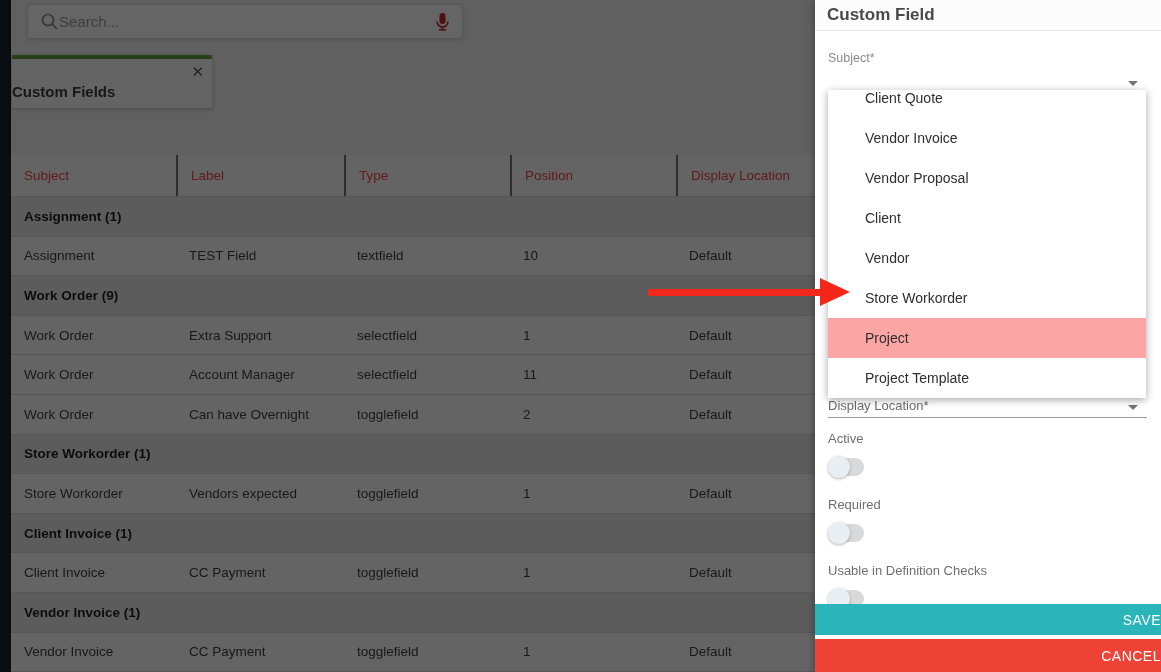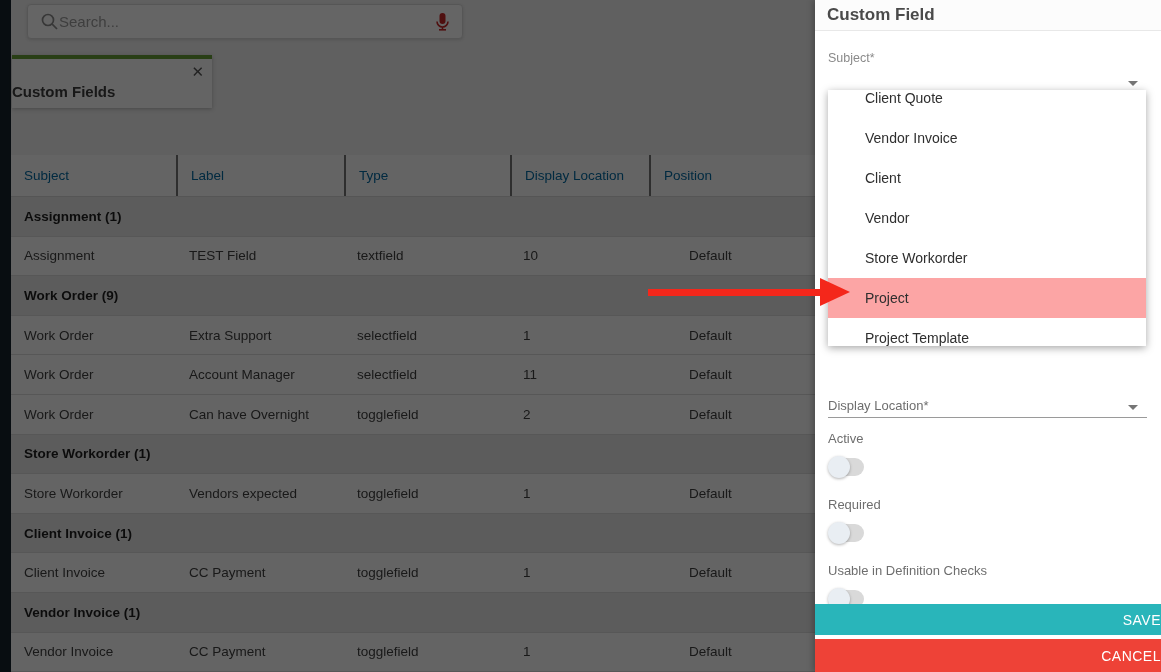--- a/index.html
+++ b/index.html
@@ -19,21 +19,21 @@
   .search-input::placeholder { color:#9b9b9b; }
 
   .tab { position:absolute; left:12px; top:55px; width:200px; height:53px;
     background:#fafafa; border-top:4px solid #689f38; box-shadow:0 1px 4px rgba(0,0,0,0.25); }
   .tab-label { position:absolute; left:0; right:0; top:24px; text-align:left;
     font-size:15px; font-weight:bold; color:#3c3c3c; }
   .tab-close { position:absolute; right:8px; top:4px; font-size:15px; color:#555; cursor:pointer; }
 
   .table { position:absolute; left:11px; top:155px; width:804px; }
   .thead { display:flex; height:42px; background:#fafafa; border-bottom:1px solid #d5d5d5; }
-  .th { display:flex; align-items:center; padding-left:13px; font-size:13.5px; color:#0369a1; }
+  .th { display:flex; align-items:center; padding-left:13px; font-size:13.5px; color:#ef4444; }
   .th + .th { border-left:2px solid #737373; }
   .c0{width:165px;} .c1{width:168px;} .c2{width:166px;} .c3{width:166px;} .c4{flex:1;}
   .row { display:flex; height:39.6px; border-bottom:1px solid #dadada; }
   .row.data { background:#fafafa; }
   .row.group { background:#e7e7e7; }
   .td { display:flex; align-items:center; padding-left:13px; font-size:13.5px; color:#3f3f3f; }
   .row.group .td { font-weight:bold; color:#1f1f1f; width:100%; }
 
   .overlay { position:absolute; left:0; top:0; width:815px; height:672px;
     background:rgba(0,0,0,0.60); z-index:10; }
@@ -56,21 +56,21 @@
   .toggle .thumb { position:absolute; left:0; top:0; width:22px; height:22px; border-radius:50%;
     background:#e9eef3; box-shadow:0 1px 3px rgba(0,0,0,0.3); }
 
   .btn { position:absolute; left:0; right:0; border:none; color:#fff; font-weight:normal;
     font-size:14px; letter-spacing:0.5px; text-align:right; cursor:pointer; z-index:25;
     font-family:"Liberation Sans",sans-serif; }
   .btn-save { top:604px; height:31px; background:#29b5ba; }
   .btn-cancel { top:639px; height:33px; background:#ee4237; }
 
   
-  .dropdown { position:absolute; left:828px; top:90px; width:318px; height:256px;
+  .dropdown { position:absolute; left:828px; top:90px; width:318px; height:308px;
     background:#ffffff; z-index:30; overflow:hidden; box-shadow:0 2px 8px rgba(0,0,0,0.35); }
   .dd-item { height:40px; display:flex; align-items:center; padding-left:37px;
     font-size:14px; color:#2e2e2e; cursor:pointer; }
   .dd-item.clipped { margin-top:-12px; }
   .dd-item.highlighted { background:#fca5a5;text-align:right; }
 
   
   .arrow { position:absolute; z-index:40; }
   .arrow-shaft { position:absolute; left:648px; top:289px; width:174px; height:7px; background:#f4271b; }
   .arrow-head { position:absolute; left:820px; top:278px; width:0; height:0;
@@ -100,22 +100,22 @@
   <div class="tab">
     <span class="tab-close">✕</span>
     <div class="tab-label">Custom Fields</div>
   </div>
 
   <div class="table">
     <div class="thead">
       <div class="th c0">Subject</div>
       <div class="th c1">Label</div>
       <div class="th c2">Type</div>
+      <div class="th c3">Position</div>
       <div class="th c4">Display Location</div>
-      <div class="th c3">Position</div>
     </div>
 
     <div class="row group">
       <div class="td">Assignment (1)</div>
     </div>
     <div class="row data">
       <div class="td c0">Assignment</div>
       <div class="td c1">TEST Field</div>
       <div class="td c2">textfield</div>
       <div class="td c3">10</div>
@@ -210,20 +210,21 @@
     <div class="thumb"></div>
   </div>
 
   <button class="btn btn-save">SAVE</button>
   <button class="btn btn-cancel">CANCEL</button>
 </div>
 
 <div class="dropdown">
   <div class="dd-item clipped">Client Quote</div>
   <div class="dd-item">Vendor Invoice</div>
+  <div class="dd-item">Vendor Proposal</div>
   <div class="dd-item">Client</div>
   <div class="dd-item">Vendor</div>
   <div class="dd-item">Store Workorder</div>
   <div class="dd-item highlighted">Project</div>
   <div class="dd-item">Project Template</div>
 </div>
 
 <div class="arrow">
   <div class="arrow-shaft"></div>
   <div class="arrow-head"></div>

